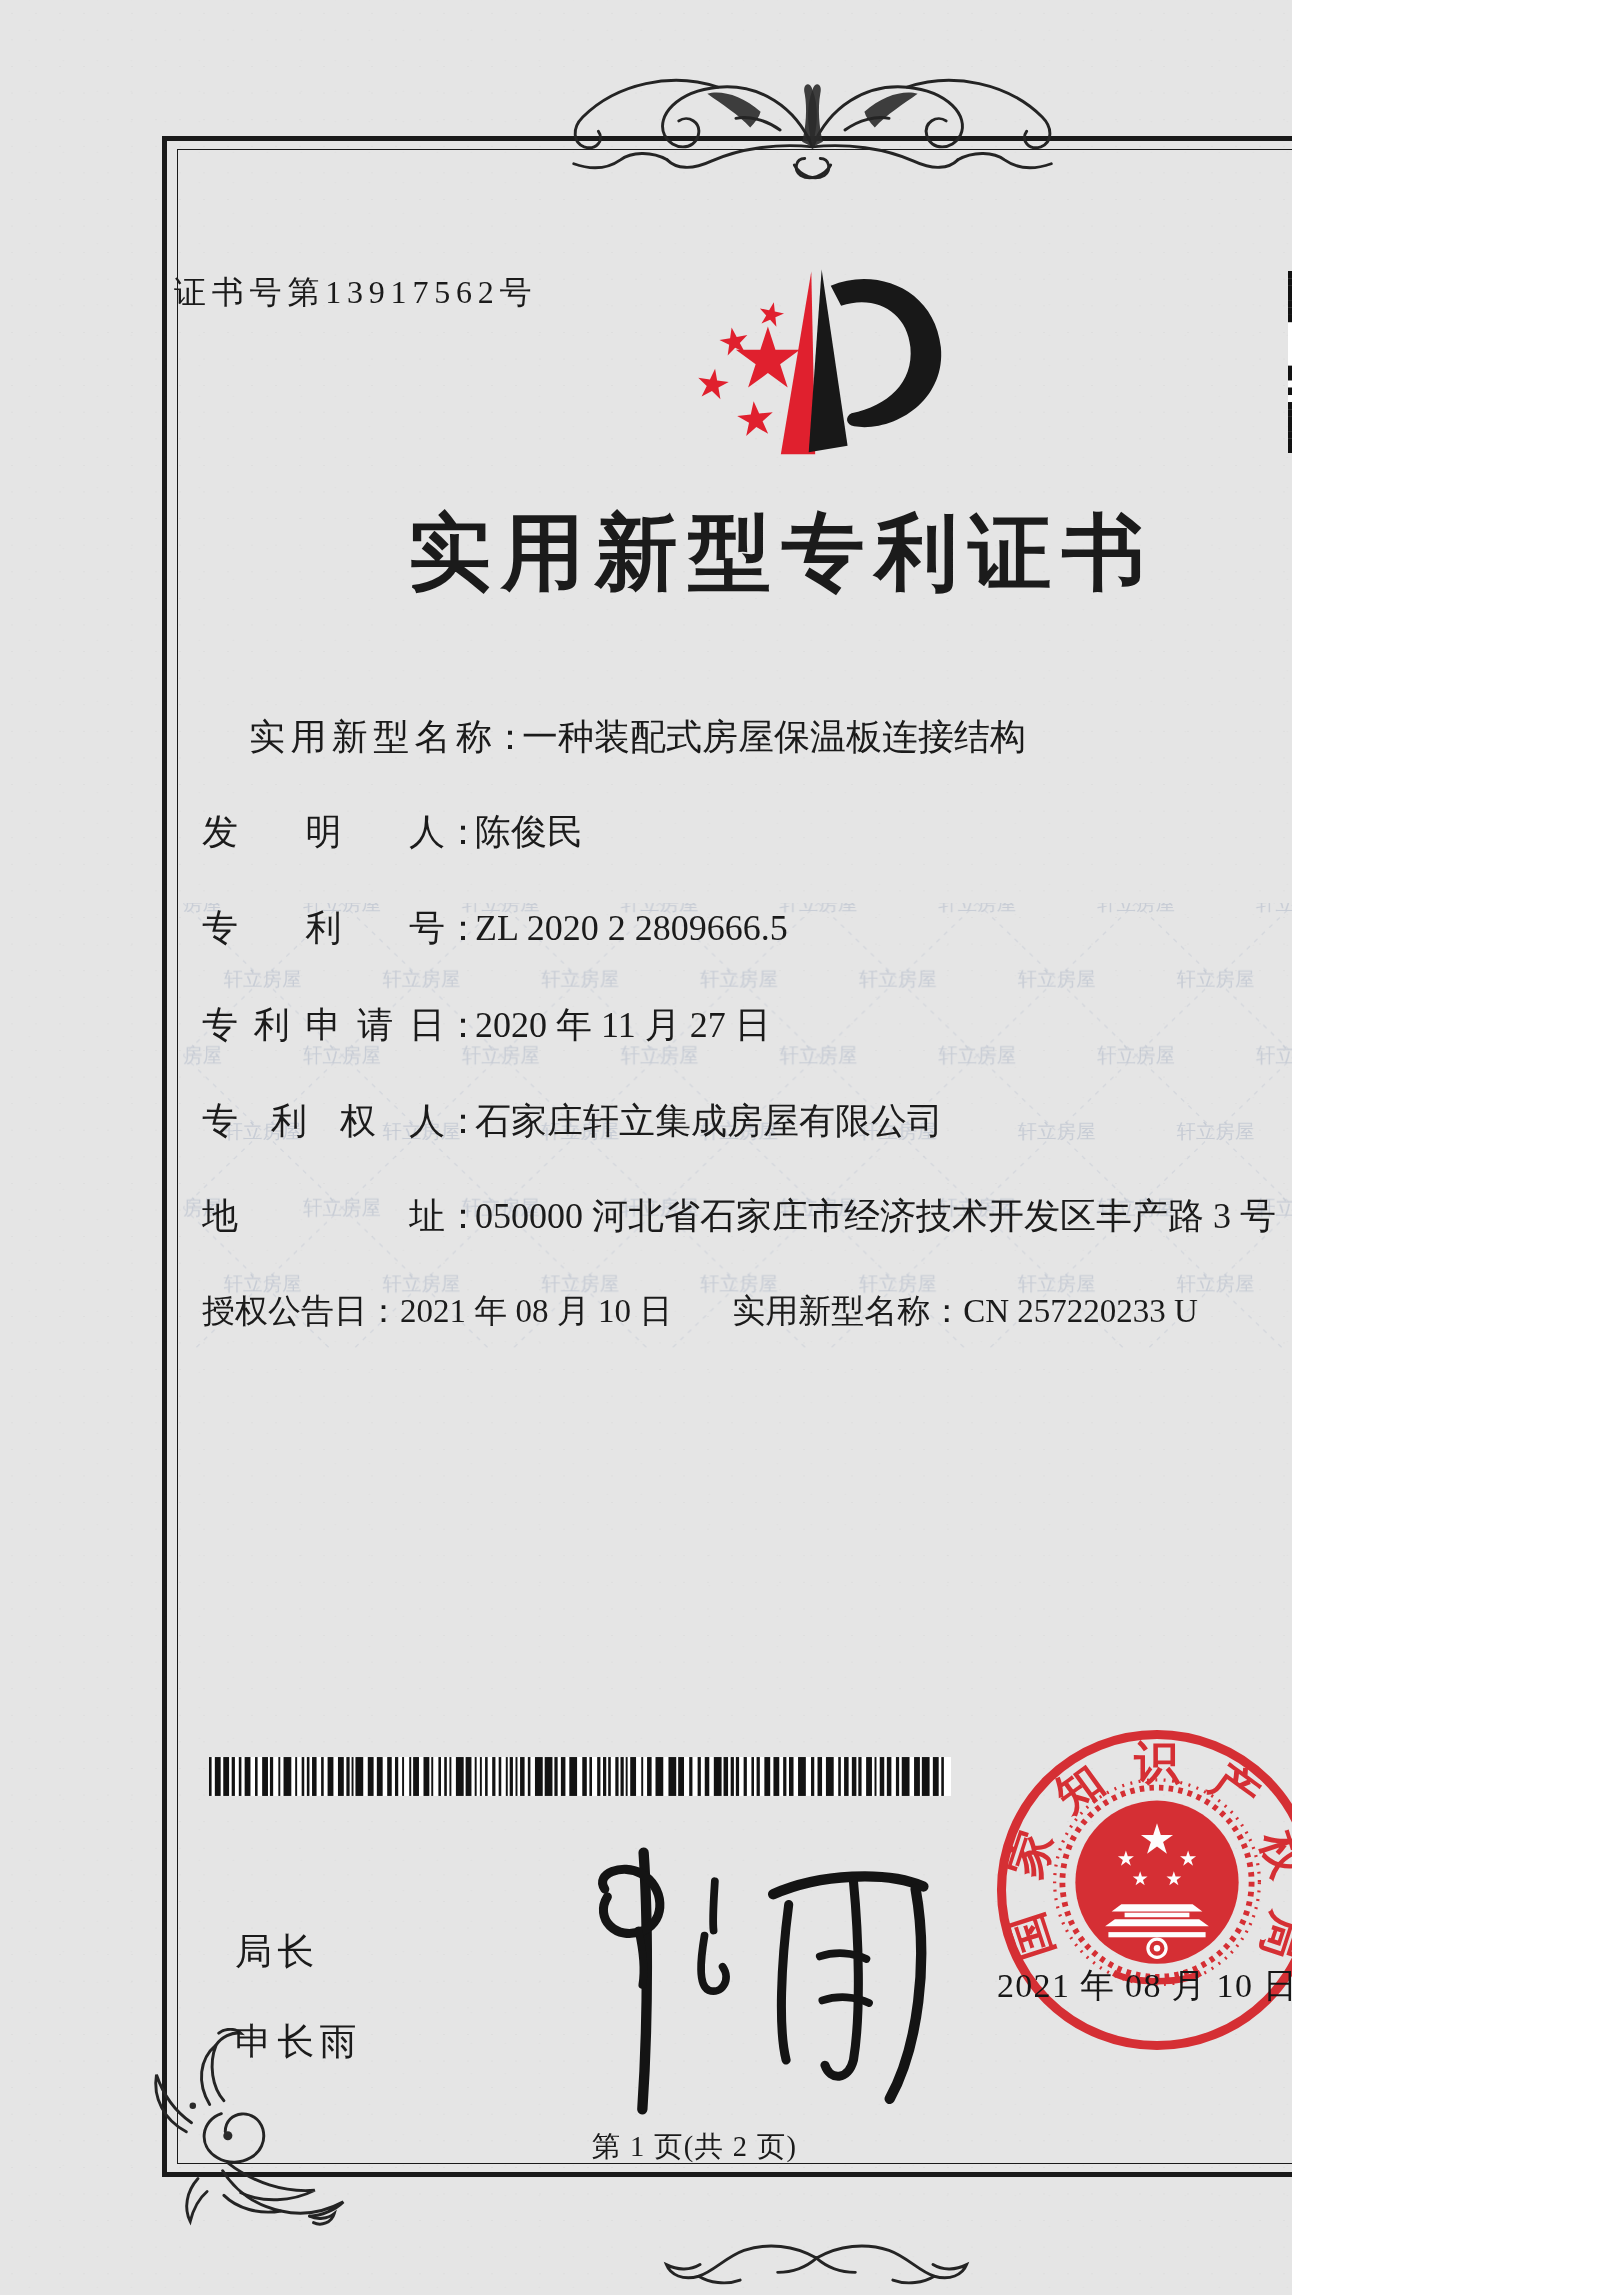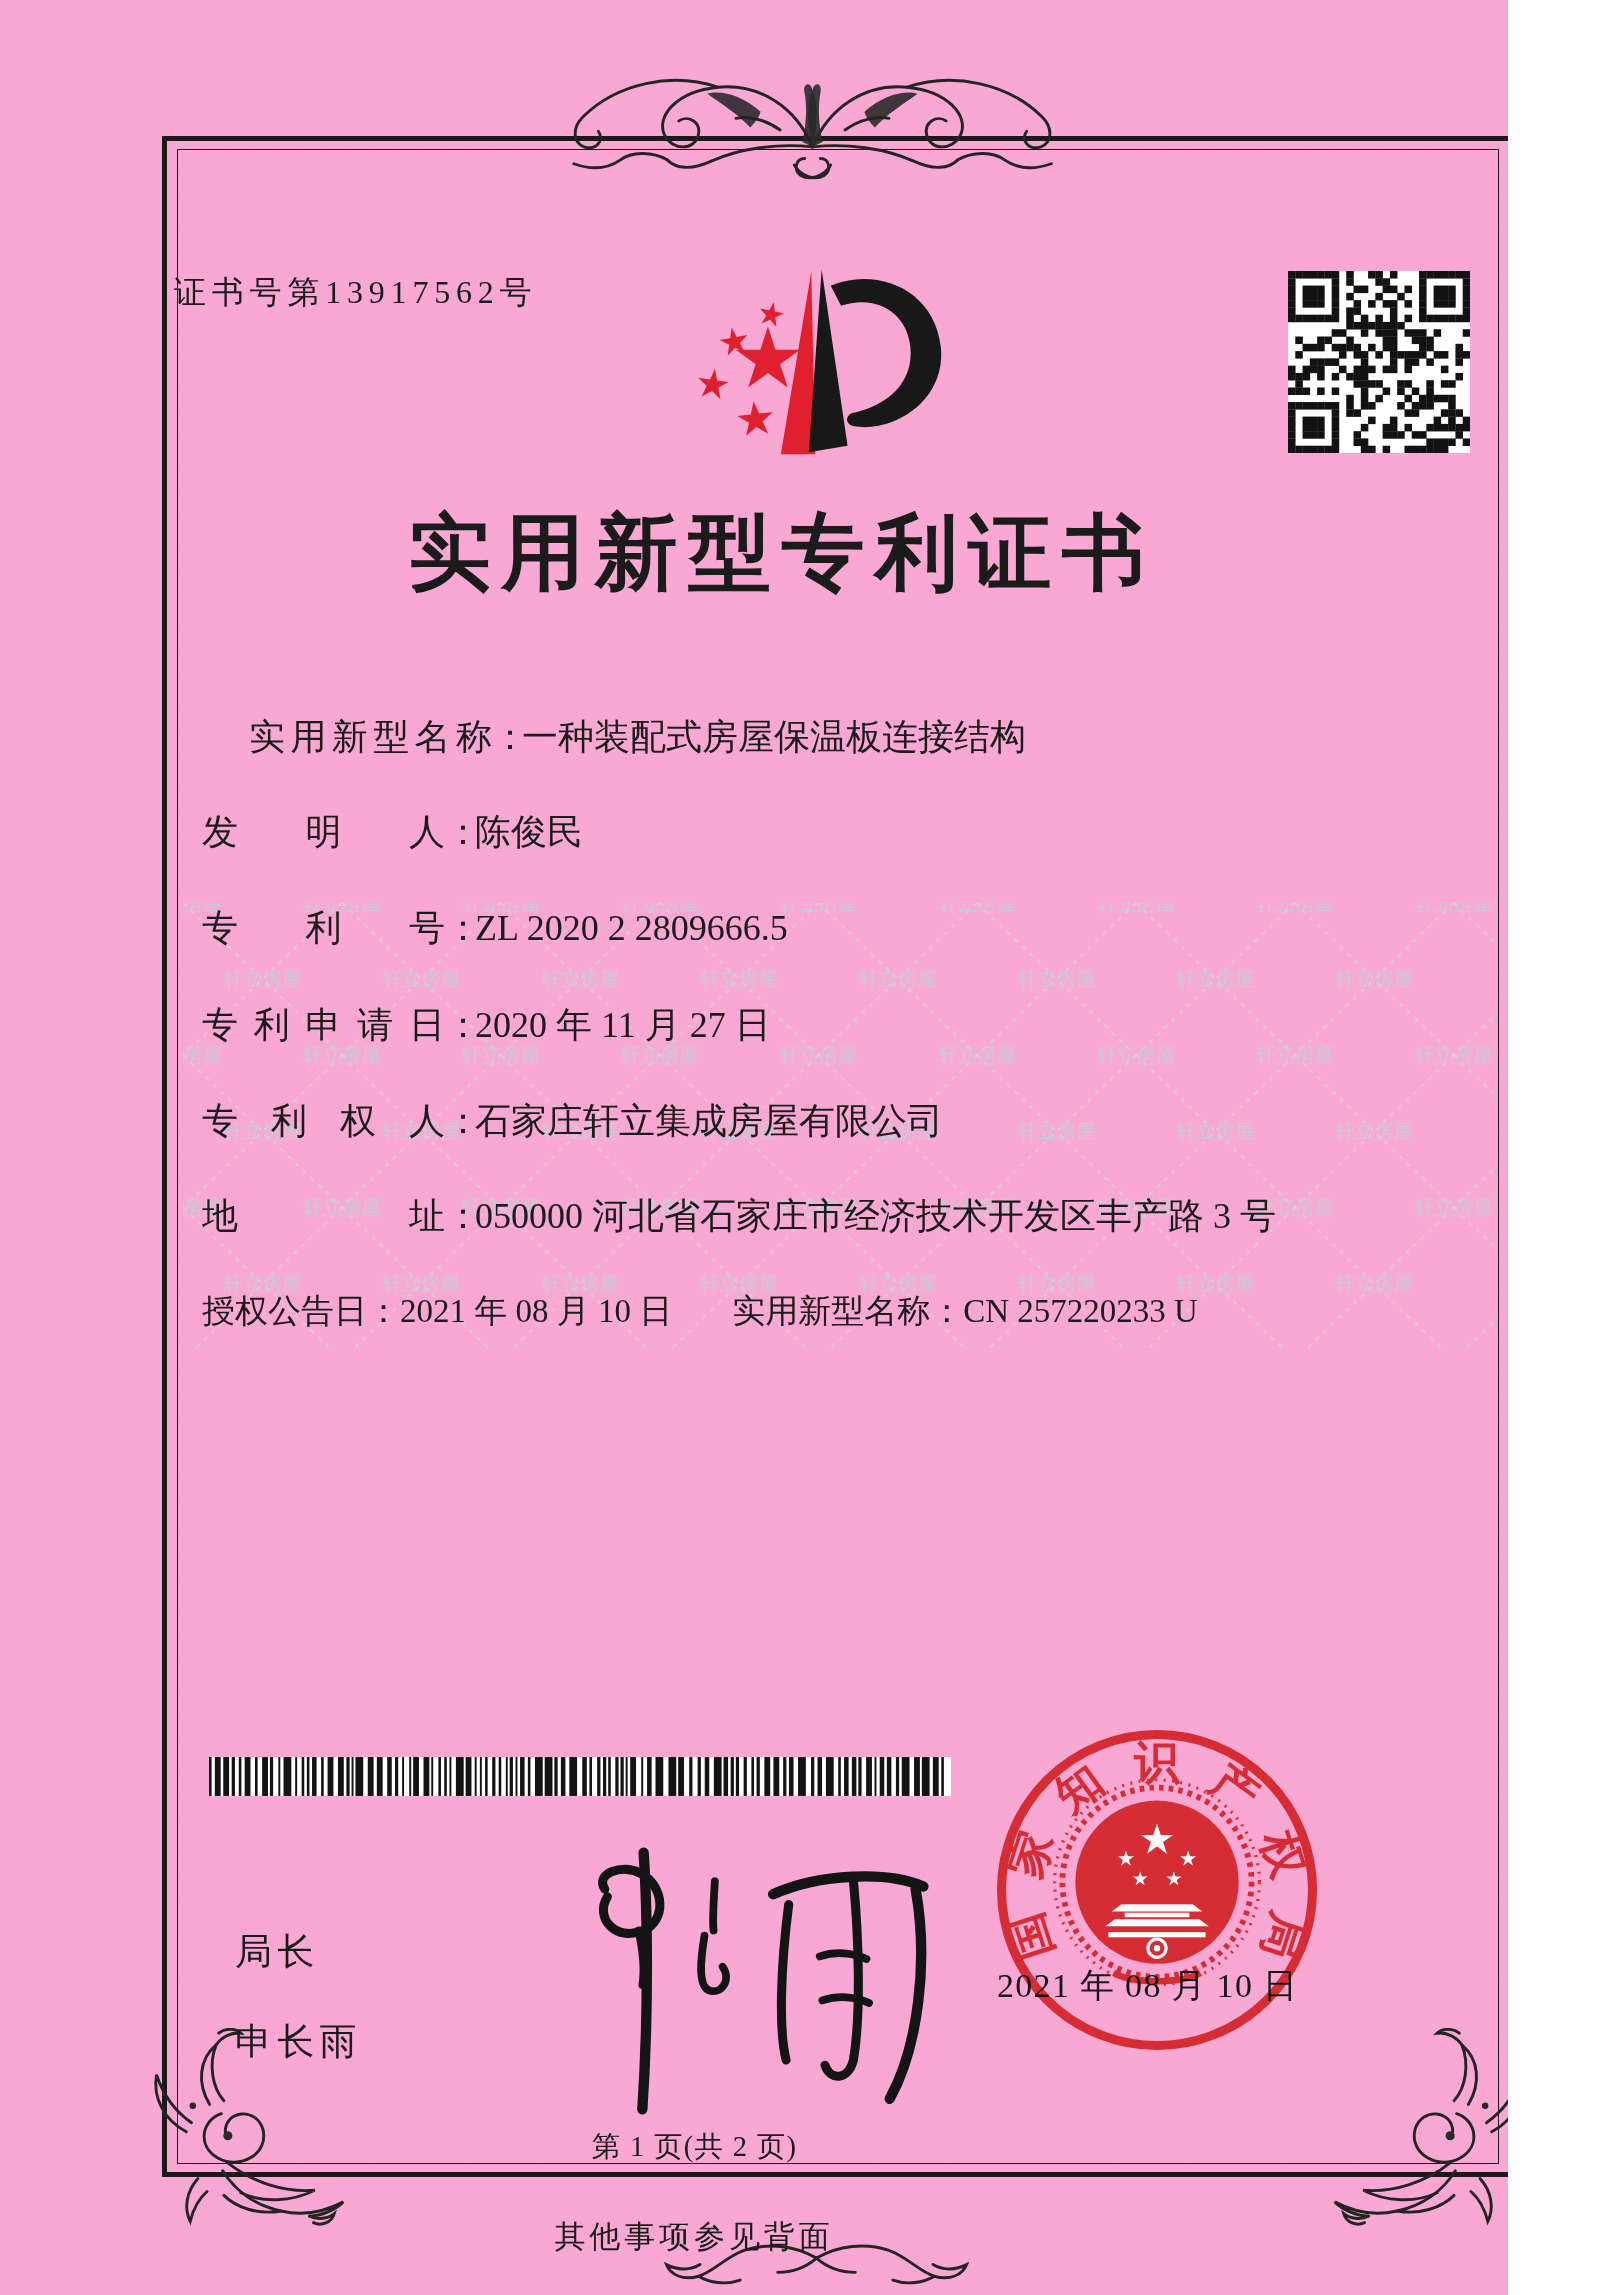--- a/index.html
+++ b/index.html
@@ -1,18 +1,18 @@
 <!DOCTYPE html>
 <html style="font-size:10.4px"><head>
 <meta charset="utf-8">
 <style>
   html,body{margin:0;padding:0;background:#ffffff;}
   #page{
-    position:relative; width:1508px; height:2295px; overflow:hidden;
-    background:#f9a8d4; color:#1b1b1b;
+    position:relative; width:1292px; height:2295px; overflow:hidden;
+    background:#e5e5e5; color:#1b1b1b;
     font-family:"Liberation Serif","DejaVu Serif",serif;
   }
   .abs{position:absolute;}
   
   .speckle{
     left:0;top:0;width:100%;height:100%;pointer-events:none;
     background-image:radial-gradient(rgba(0,0,0,0.045) 0.8px, transparent 0.9px),
                      radial-gradient(rgba(0,0,0,0.03) 0.6px, transparent 0.8px);
     background-size:24px 26.6px,34px 30.5px;
     background-position:0 0,12.3px 15px;
@@ -614,17 +614,16 @@
         <text x="267" y="78" transform="rotate(0 267 78)" class="seal-char">识</text>
         <text x="382.7936947016172" y="115.62365210813536" transform="rotate(36 382.7936947016172 115.62365210813536)" class="seal-char">产</text>
         <text x="454.35813371014524" y="214.12365210813536" transform="rotate(72 454.35813371014524 214.12365210813536)" class="seal-char">权</text>
         <text x="454.35813371014524" y="335.8763478918646" transform="rotate(108 454.35813371014524 335.8763478918646)" class="seal-char">局</text>
       </g>
   </svg>
 
   <div class="abs seal-date">2021 年 08 月 10 日</div>
 
   <div class="abs page-info layer">第 1 页(共 2 页)</div>
-  <div class="abs footer-note layer">其他事项参见背面</div>
 
   <div class="abs speckle"></div>
 </div>
 
 
 </body></html>

